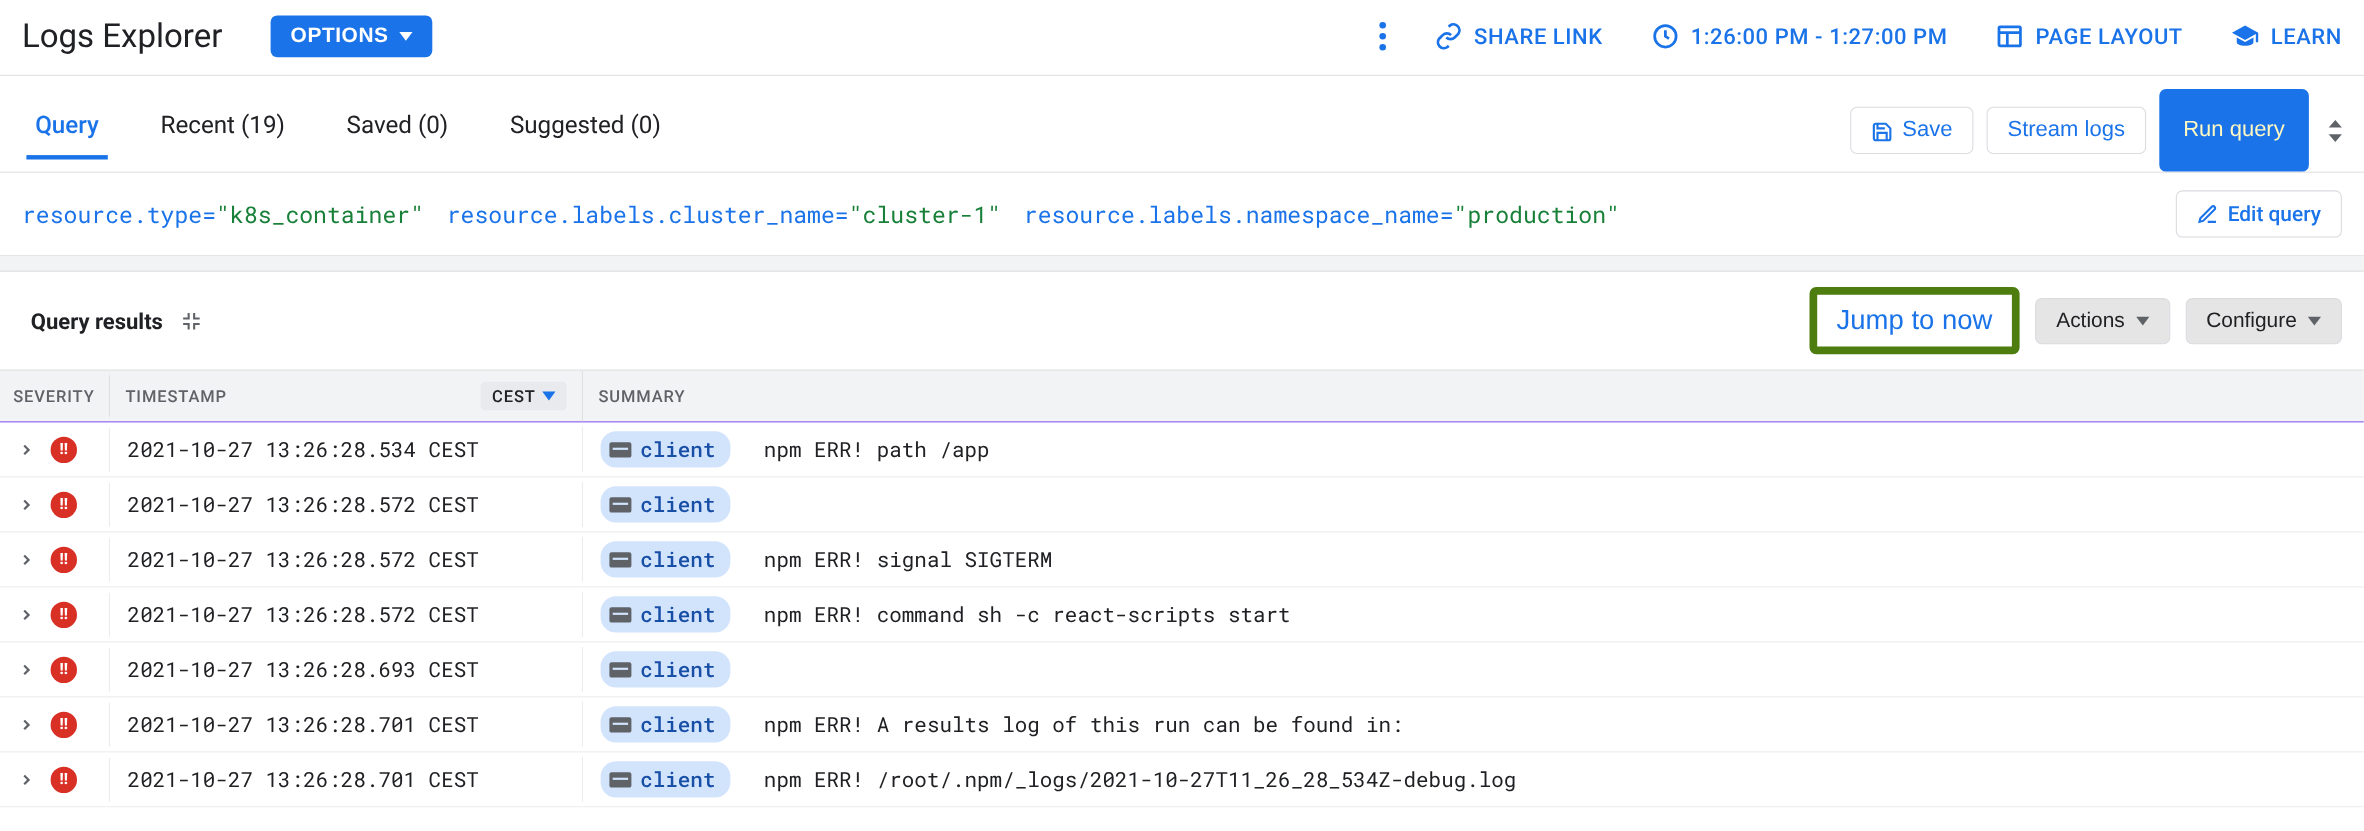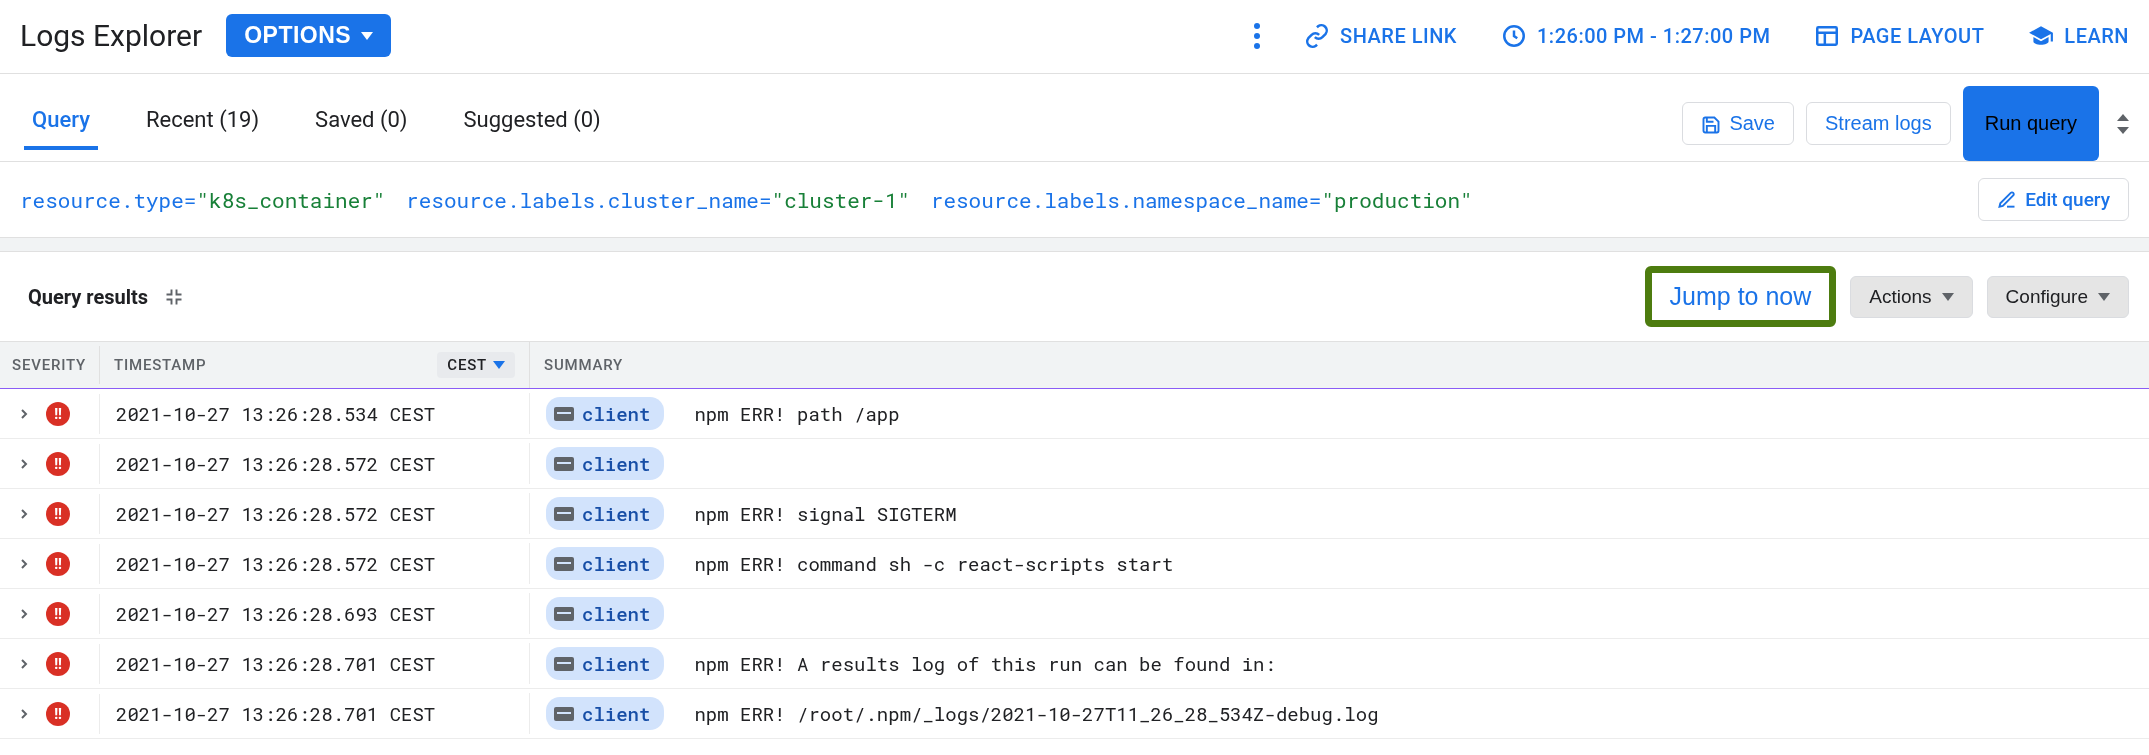--- a/index.html
+++ b/index.html
@@ -21,27 +21,28 @@
     font-size: 30px;
     font-weight: 400;
     margin-right: 24px;
   }
   .options-btn {
     background: #1a73e8;
     color: #fff;
     border: none;
     border-radius: 6px;
     padding: 8px 18px;
-    font-size: 23px;
+    font-size: 19px;
     font-weight: 700;
     letter-spacing: .5px;
     display: flex;
     align-items: center;
     gap: 10px;
     cursor: pointer;
+    margin-left: 20px;
   }
   .options-btn .caret { width:0;height:0;border-left:6px solid transparent;border-right:6px solid transparent;border-top:8px solid #fff; }
   .header-spacer { flex: 1; }
   .hdr-item {
     display: flex;
     align-items: center;
     gap: 10px;
     color: #1a73e8;
     font-weight: 500;
     letter-spacing: .5px;
@@ -79,21 +80,21 @@
     display:flex;
     align-items:flex-end;
     gap:8px;
     cursor:pointer;
     margin-left:12px;
     font-weight:500;
   }
   .btn-primary {
     border:none;
     background:#1a73e8;
-    color:#000000;
+    color:#fef9c3;
     border-radius:6px;
     padding:26px 22px;
     font-size:20px;
     cursor:pointer;
     margin-left:12px;
     font-weight:500;
   }
   .sort-arrows{
     display:flex;flex-direction:column;gap:6px;margin-left:18px;color:#5f6368;cursor:pointer;
   }

